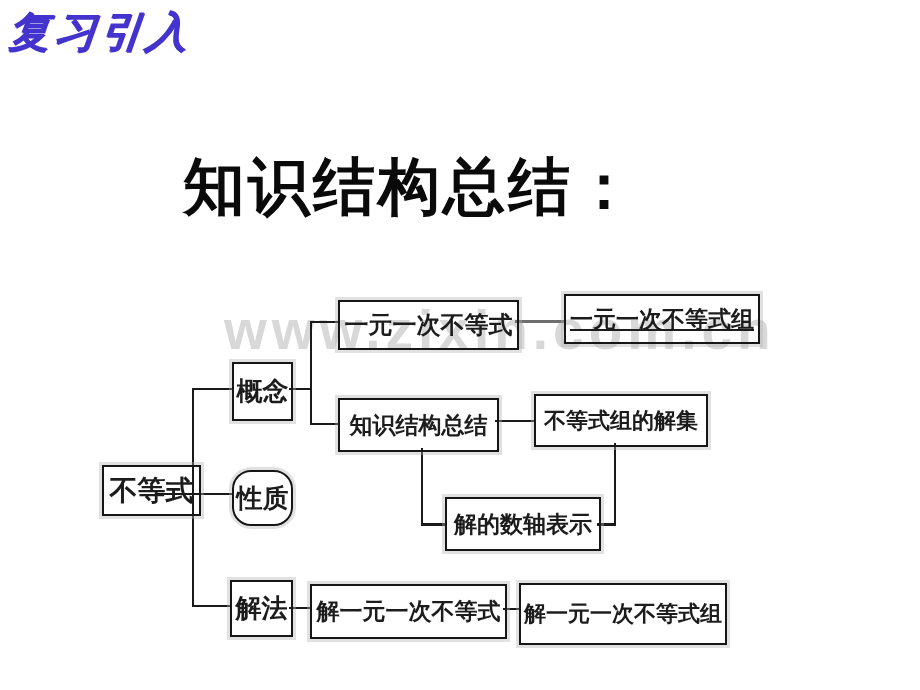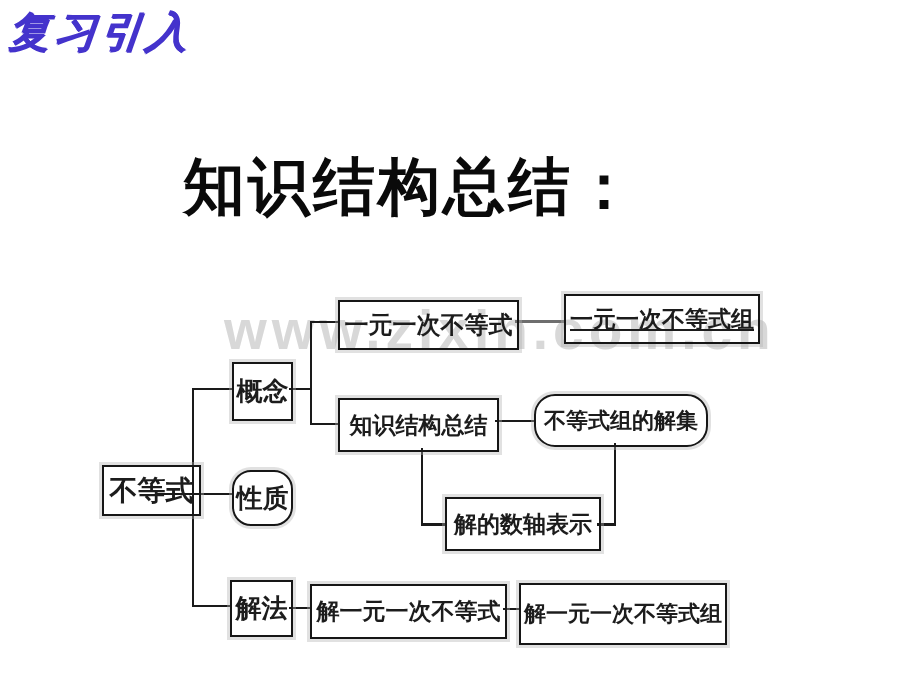--- a/index.html
+++ b/index.html
@@ -66,21 +66,21 @@
   }
   .line.soft { background: #6e6e6e; }
   
   .n-root   { left: 62px;  top: 465px; width: 95px;  height: 47px; font-size: 28px; margin-left: 40px; }
   .n-l1a    { left: 232px; top: 362px; width: 57px;  height: 55px; font-size: 26px; }
   .n-l1b    { left: 232px; top: 470px; width: 57px;  height: 52px; font-size: 26px; border-radius: 19px; }
   .n-l1c    { left: 230px; top: 580px; width: 59px;  height: 53px; font-size: 26px; }
   .n-li     { left: 338px; top: 300px; width: 177px; height: 46px; font-size: 24px; }
   .n-lis    { left: 564px; top: 294px; width: 192px; height: 46px; font-size: 23px; text-decoration: underline; }
   .n-ss     { left: 338px; top: 398px; width: 157px; height: 50px; font-size: 23px; }
-  .n-sss    { left: 534px; top: 394px; width: 170px; height: 49px; font-size: 22px; border-radius: 21px; }
+  .n-sss    { left: 534px; top: 394px; width: 170px; height: 49px; font-size: 22px; }
   .n-nl     { left: 445px; top: 497px; width: 152px; height: 50px; font-size: 23px; }
   .n-sli    { left: 310px; top: 584px; width: 193px; height: 51px; font-size: 23px; }
   .n-slis   { left: 519px; top: 583px; width: 204px; height: 58px; font-size: 22px; }
   
   .ln-trunk-v        { left: 192px; top: 388px; width: 2px;  height: 219px; }
   .ln-root-h         { left: 157px; top: 493px; width: 75px; height: 2px; }
   .ln-concept-h      { left: 192px; top: 388px; width: 40px; height: 2px; }
   .ln-method-h       { left: 192px; top: 605px; width: 38px; height: 2px; }
   .ln-concept-out-h  { left: 289px; top: 388px; width: 23px; height: 2px; }
   .ln-branch-v       { left: 310px; top: 321px; width: 2px;  height: 104px; }

